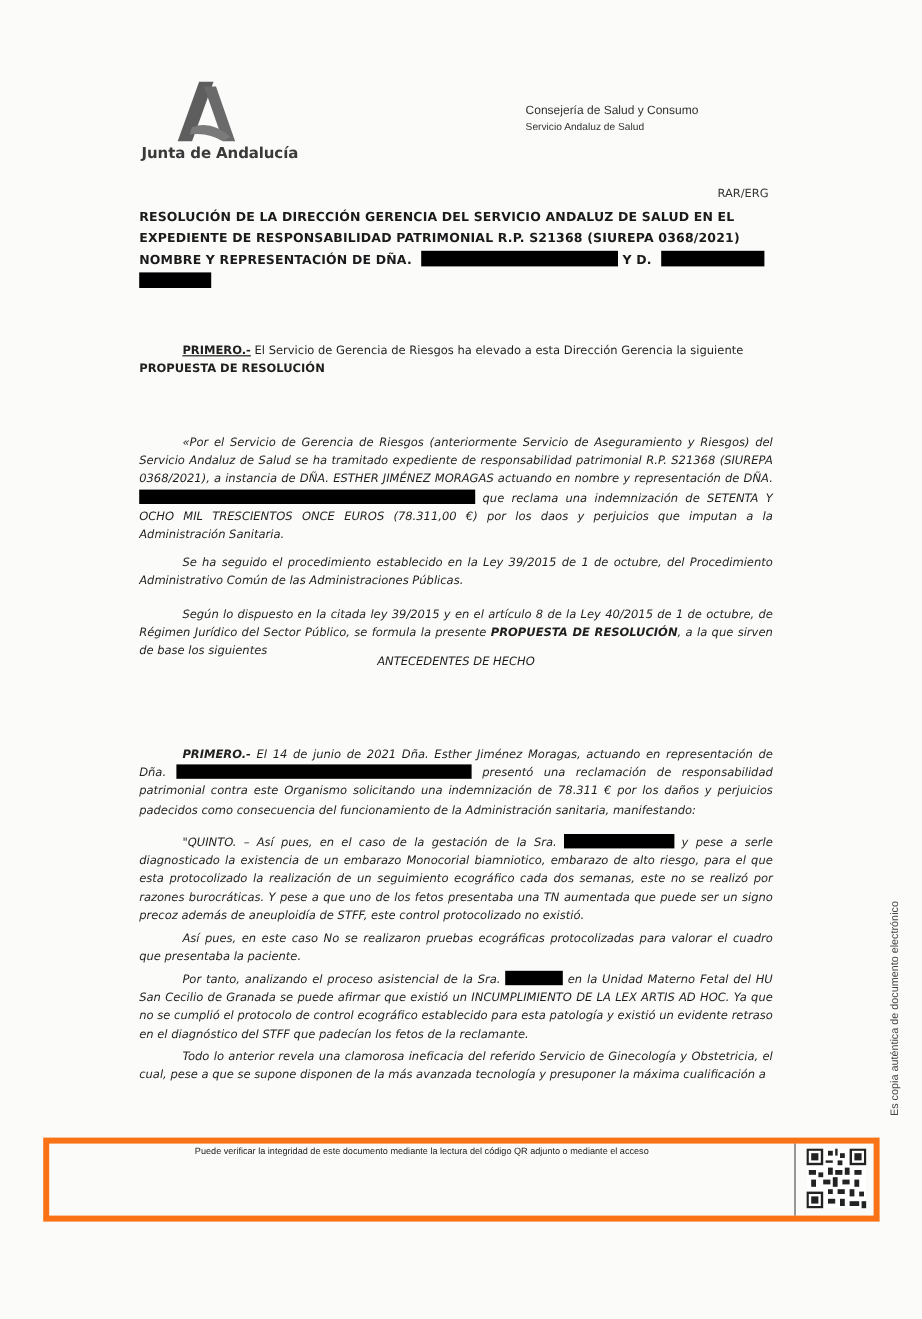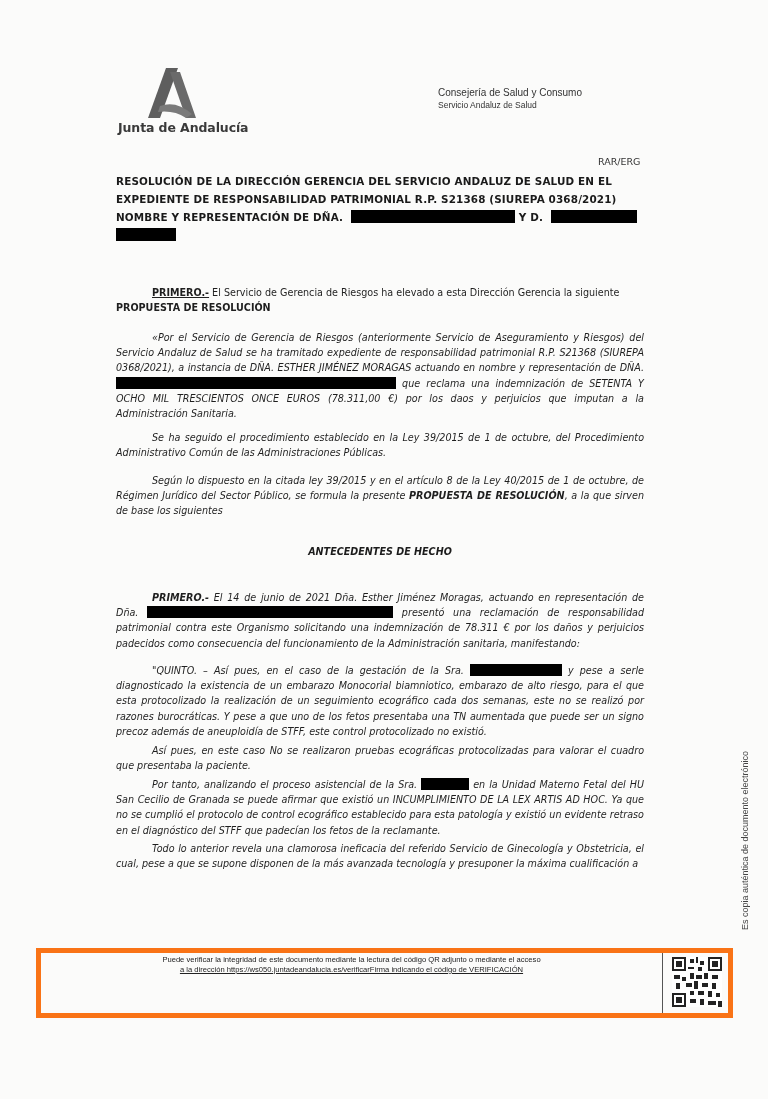--- a/index.html
+++ b/index.html
@@ -14,25 +14,25 @@
   .logo-text { position:absolute; left:0; top:52px; font-size:12.5px; font-weight:bold; color:#3a3a3a; white-space:nowrap; letter-spacing:-0.1px; }
   .consejeria { left:438px; top:86px; font-family:"Liberation Sans", sans-serif; font-size:10px; color:#333; line-height:13px; }
   .consejeria .sub { font-size:8.5px; }
   .ref { left:598px; top:156px; font-size:9.5px; color:#333; }
   .title {
     left:116px; top:172px; width:528px; font-size:10.4px; font-weight:bold; line-height:18px;
     text-align:justify; letter-spacing:0.15px; color:#1a1a1a;
   }
   .redact { display:inline-block; background:#000; height:13px; vertical-align:-2px; }
   .para { position:absolute; left:116px; width:528px; font-size:9.6px; line-height:15.2px; text-align:justify; color:#1f1f1f; }
-  .ital { font-style:italic; }
+  .ital { font-style:italic;margin-top:32px; }
   .indent { display:inline-block; width:36px; }
   .u { text-decoration:underline; }
   .b { font-weight:bold; }
-  .center-h { position:absolute; left:116px; width:528px; text-align:center; font-size:9.6px; font-weight:bold; font-style:italic; }
+  .center-h { position:absolute; left:116px; width:528px; text-align:center; font-size:9.6px; font-weight:normal; font-style:italic; }
   
   .foot { left:36px; top:948px; width:687px; height:60px; border:5px solid #f97316; font-family:"Liberation Sans", sans-serif; font-size:8.6px; color:#222; }
   .foot .row { position:absolute; left:0; border-top:1px solid #555; height:18px; }
   .foot .cell { position:absolute; top:0; height:18px; line-height:18px; }
   .foot .vline { position:absolute; top:0; width:1px; background:#555; }
   .qr { position:absolute; right:6px; top:4px; width:50px; height:50px; }
   .side { left:740px; top:930px; transform-origin:left top; transform:rotate(-90deg); font-family:"Liberation Sans", sans-serif; font-size:9px; color:#444; white-space:nowrap; }
 </style>
 </head>
 <body>
@@ -109,21 +109,20 @@
 </div>
 
 <div class="para ital" style="top:841px;">
   <span class="indent"></span><span>Todo lo anterior revela una clamorosa ineficacia del referido Servicio de Ginecología y Obstetricia, el cual, pese a que se supone disponen de la más avanzada tecnología y presuponer la máxima cualificación a</span>
 </div>
 
 <div class="abs foot">
   <div class="vline" style="left:621px;height:60px;"></div>
   <div style="position:absolute;left:0;top:2px;width:621px;text-align:center;line-height:9.5px;font-size:7.6px;">
     <div>Puede verificar la integridad de este documento mediante la lectura del código QR adjunto o mediante el acceso</div>
-    <div style="text-decoration:underline;">a la dirección https://ws050.juntadeandalucia.es/verificarFirma indicando el código de VERIFICACIÓN</div>
   </div>
   <svg class="qr" viewBox="0 0 25 25">
     <rect width="25" height="25" fill="#fff"></rect>
     <g fill="#222">
       <rect x="0" y="0" width="7" height="7"></rect>
         <rect x="1" y="1" width="5" height="5" fill="#fff"></rect>
         <rect x="2" y="2" width="3" height="3"></rect>
       <rect x="18" y="0" width="7" height="7"></rect>
         <rect x="19" y="1" width="5" height="5" fill="#fff"></rect>
         <rect x="20" y="2" width="3" height="3"></rect>

